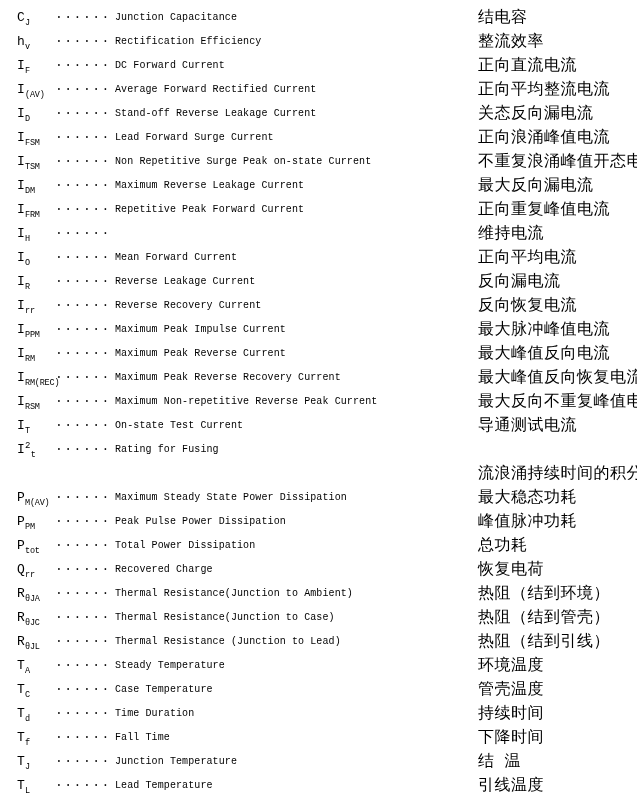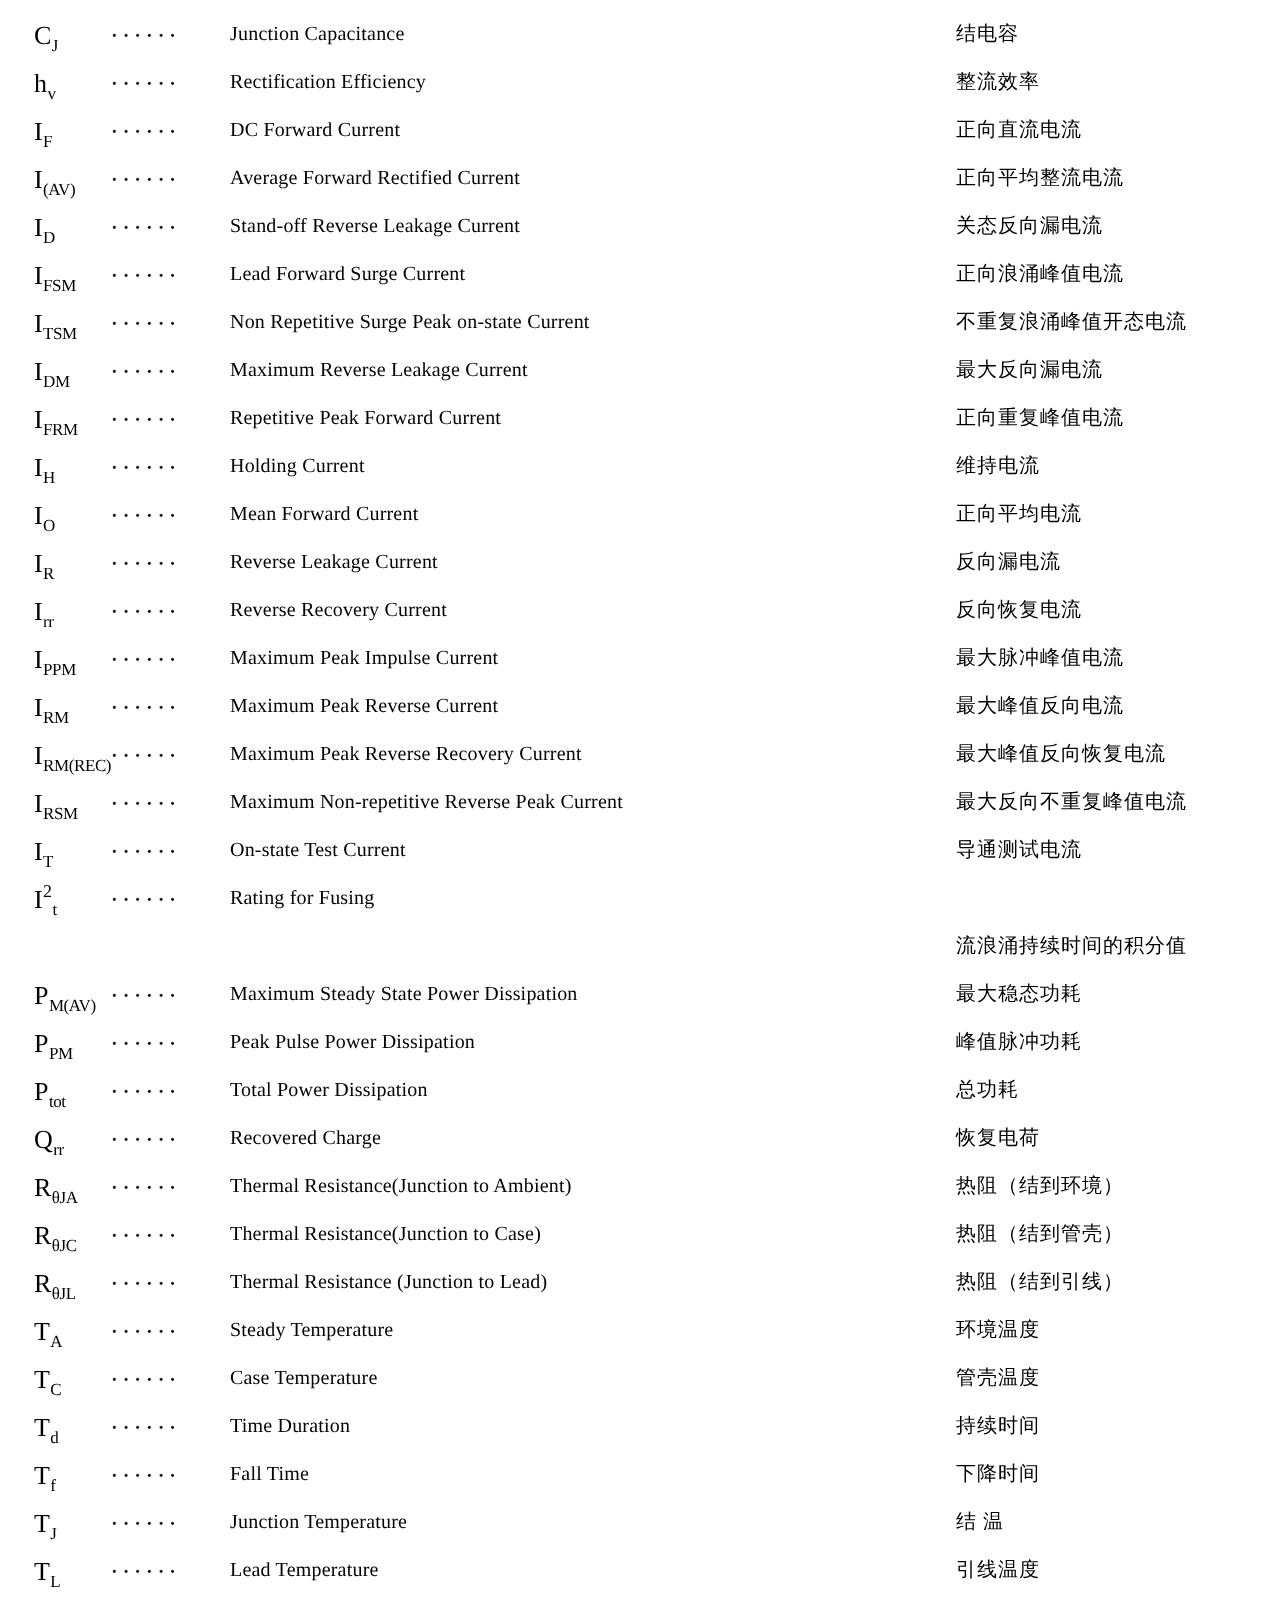--- a/index.html
+++ b/index.html
@@ -3,38 +3,38 @@
 <meta charset="utf-8">
 <style>
   * { margin: 0; padding: 0; box-sizing: border-box; }
   html, body { background: #ffffff; }
   .page {
     position: relative;
     width: 637px;
     height: 804px;
     background: #ffffff;
     color: #000000;
-    font-family: Liberation Serif, serif;
+    font-family: Liberation Mono, monospace;
     padding-top: 6px;
     overflow: hidden;
   }
   .glossary-table { width: 100%; }
   .row {
     position: relative;
     height: 24px;
     line-height: 24px;
     white-space: nowrap;
   }
   .cell { position: absolute; top: 0; height: 24px; line-height: 24px; }
   .sym  { left: 17px;  font-size: 13px; letter-spacing: 0.2px; }
   .sym sup { font-size: 9px; line-height: 0; }
   .sym sub { font-size: 8.5px; line-height: 0; letter-spacing: -0.2px; }
   .dots { left: 55px;  font-size: 13px; letter-spacing: 1.5px; color: #111; }
   .eng  { left: 115px; font-size: 10px; letter-spacing: 0.1px; }
-  .chn  { left: 478px; font-size: 10px; letter-spacing: 0.5px; }
+  .chn  { left: 478px; font-size: 16px; letter-spacing: 0.5px; }
 </style>
 </head>
 <body>
 
 <div class="page">
   <div class="glossary-table">
       <div class="row">
         <span class="cell sym">C<sub>J</sub></span>
         <span class="cell dots">······</span>
         <span class="cell eng">Junction Capacitance</span>
@@ -84,21 +84,20 @@
       </div>
       <div class="row">
         <span class="cell sym">I<sub>FRM</sub></span>
         <span class="cell dots">······</span>
         <span class="cell eng">Repetitive Peak Forward Current</span>
         <span class="cell chn">正向重复峰值电流</span>
       </div>
       <div class="row">
         <span class="cell sym">I<sub>H</sub></span>
         <span class="cell dots">······</span>
-        <span class="cell eng">Holding Current</span>
         <span class="cell chn">维持电流</span>
       </div>
       <div class="row">
         <span class="cell sym">I<sub>O</sub></span>
         <span class="cell dots">······</span>
         <span class="cell eng">Mean Forward Current</span>
         <span class="cell chn">正向平均电流</span>
       </div>
       <div class="row">
         <span class="cell sym">I<sub>R</sub></span>

